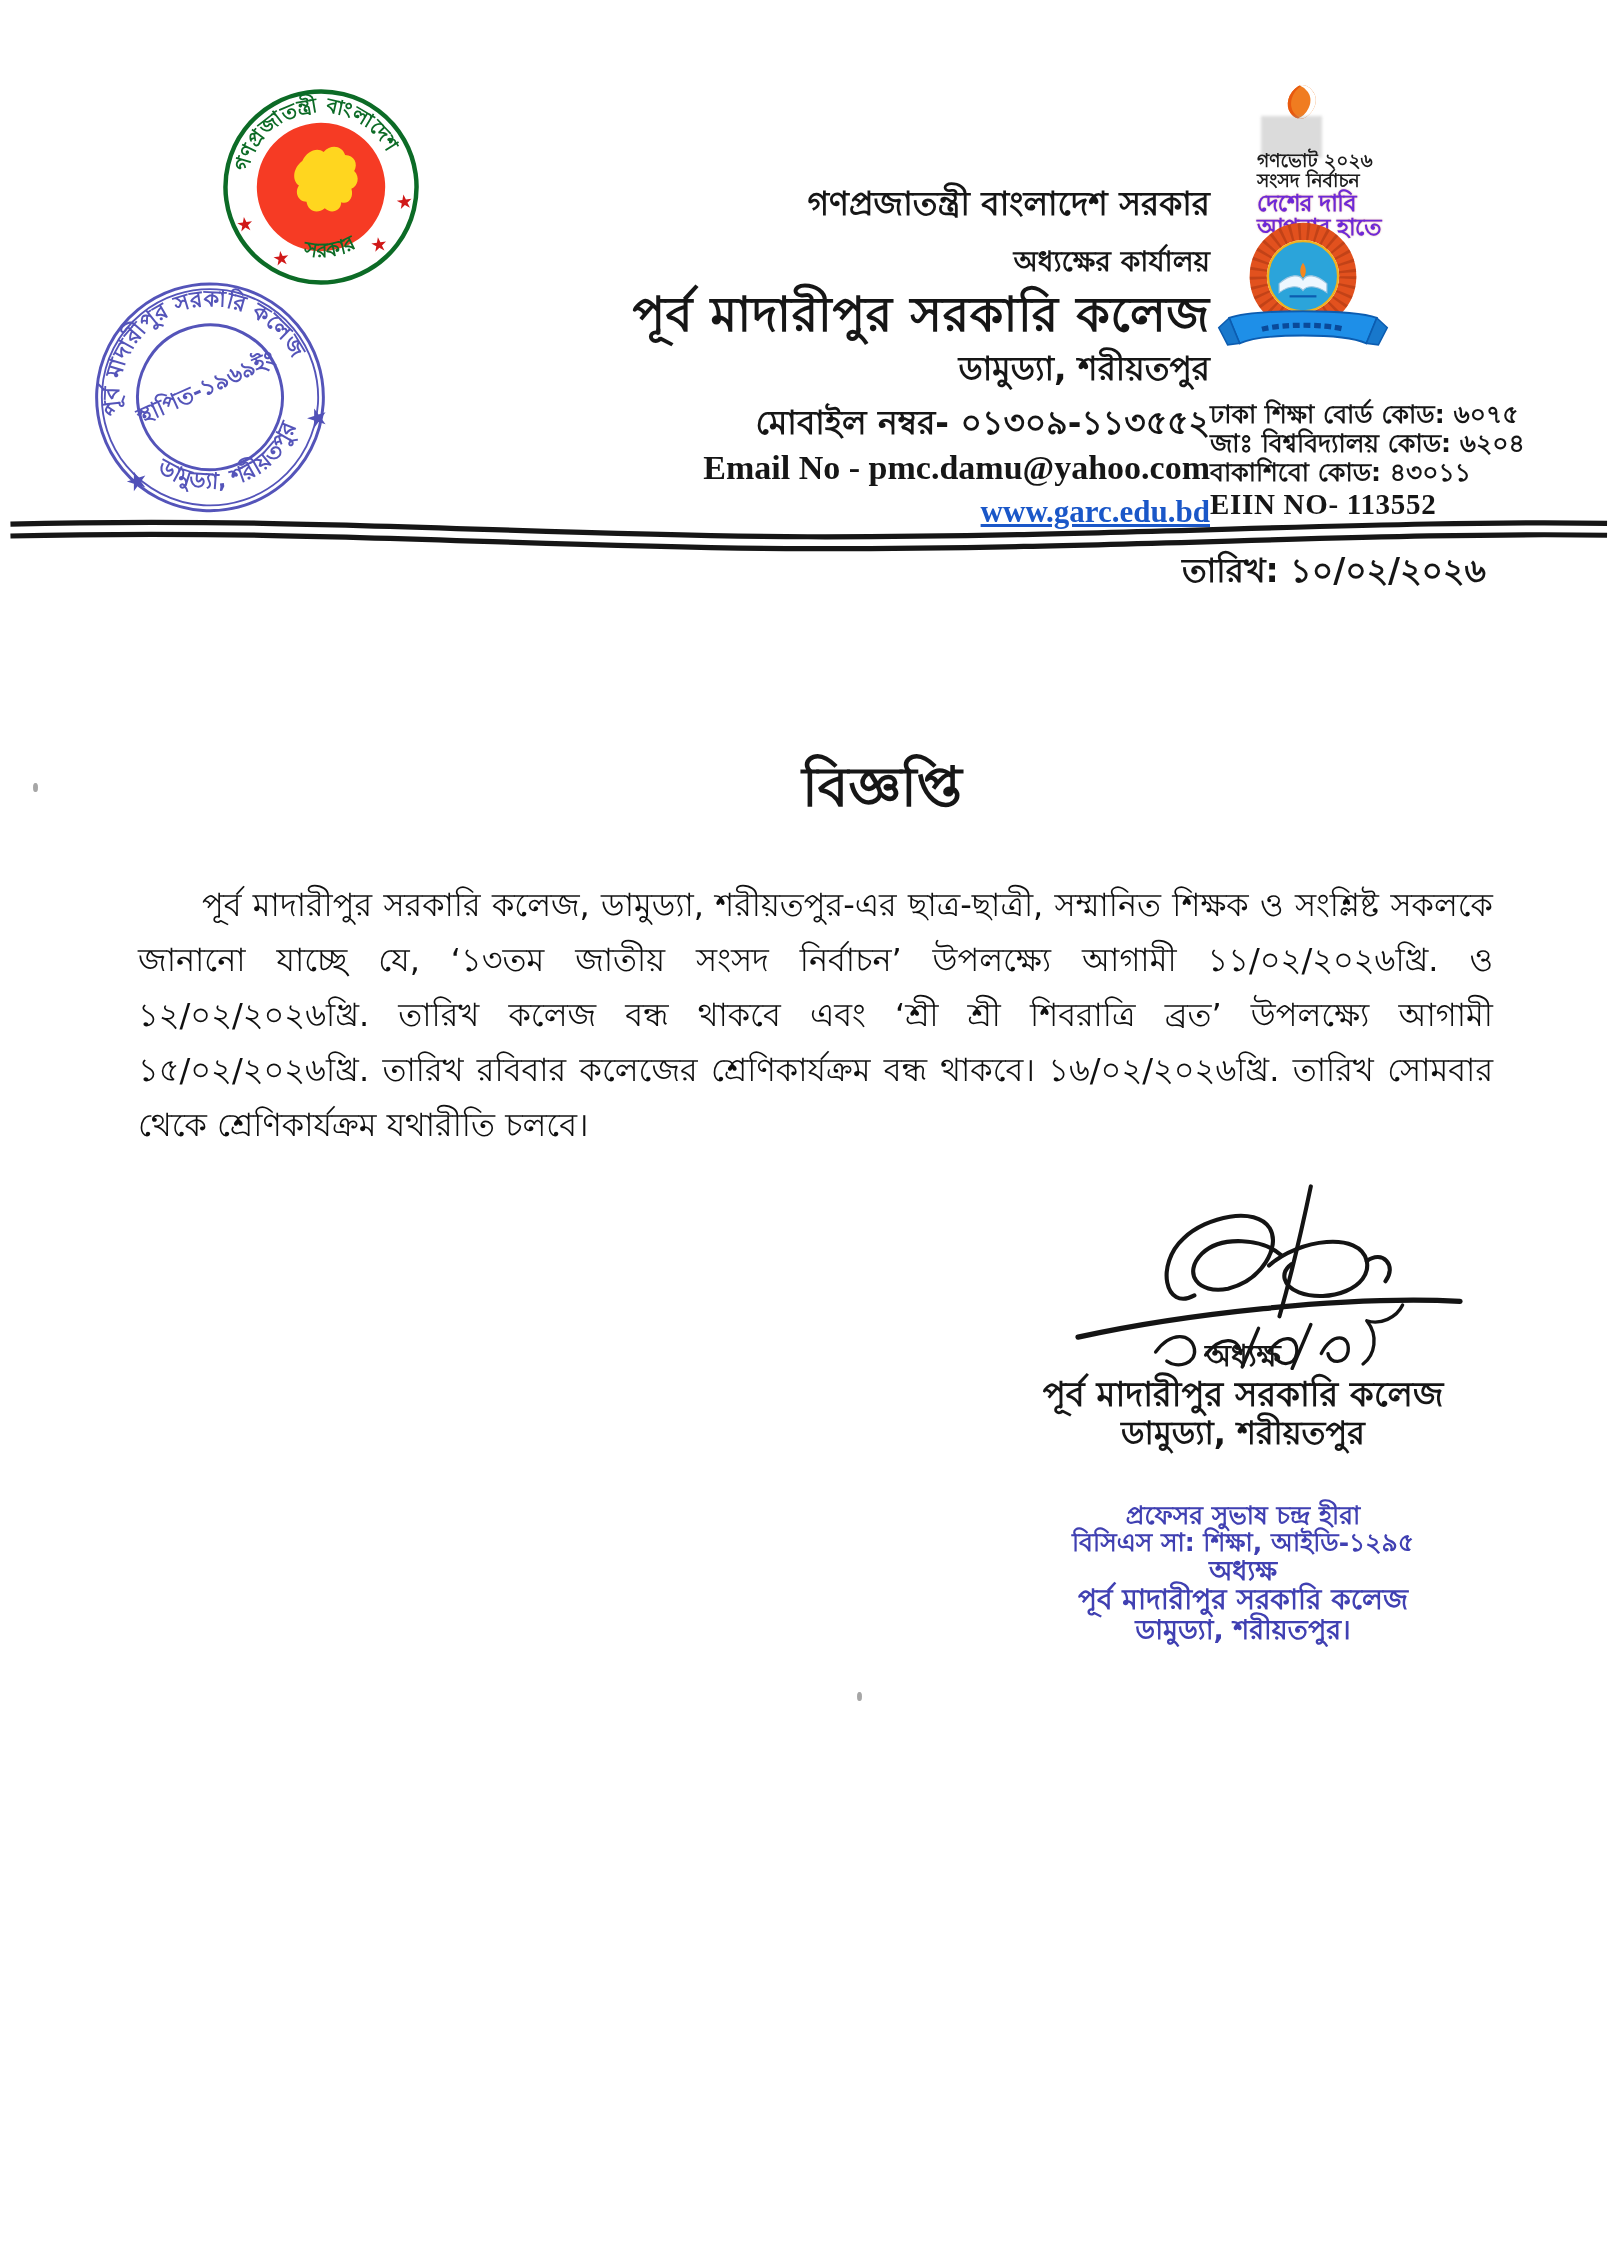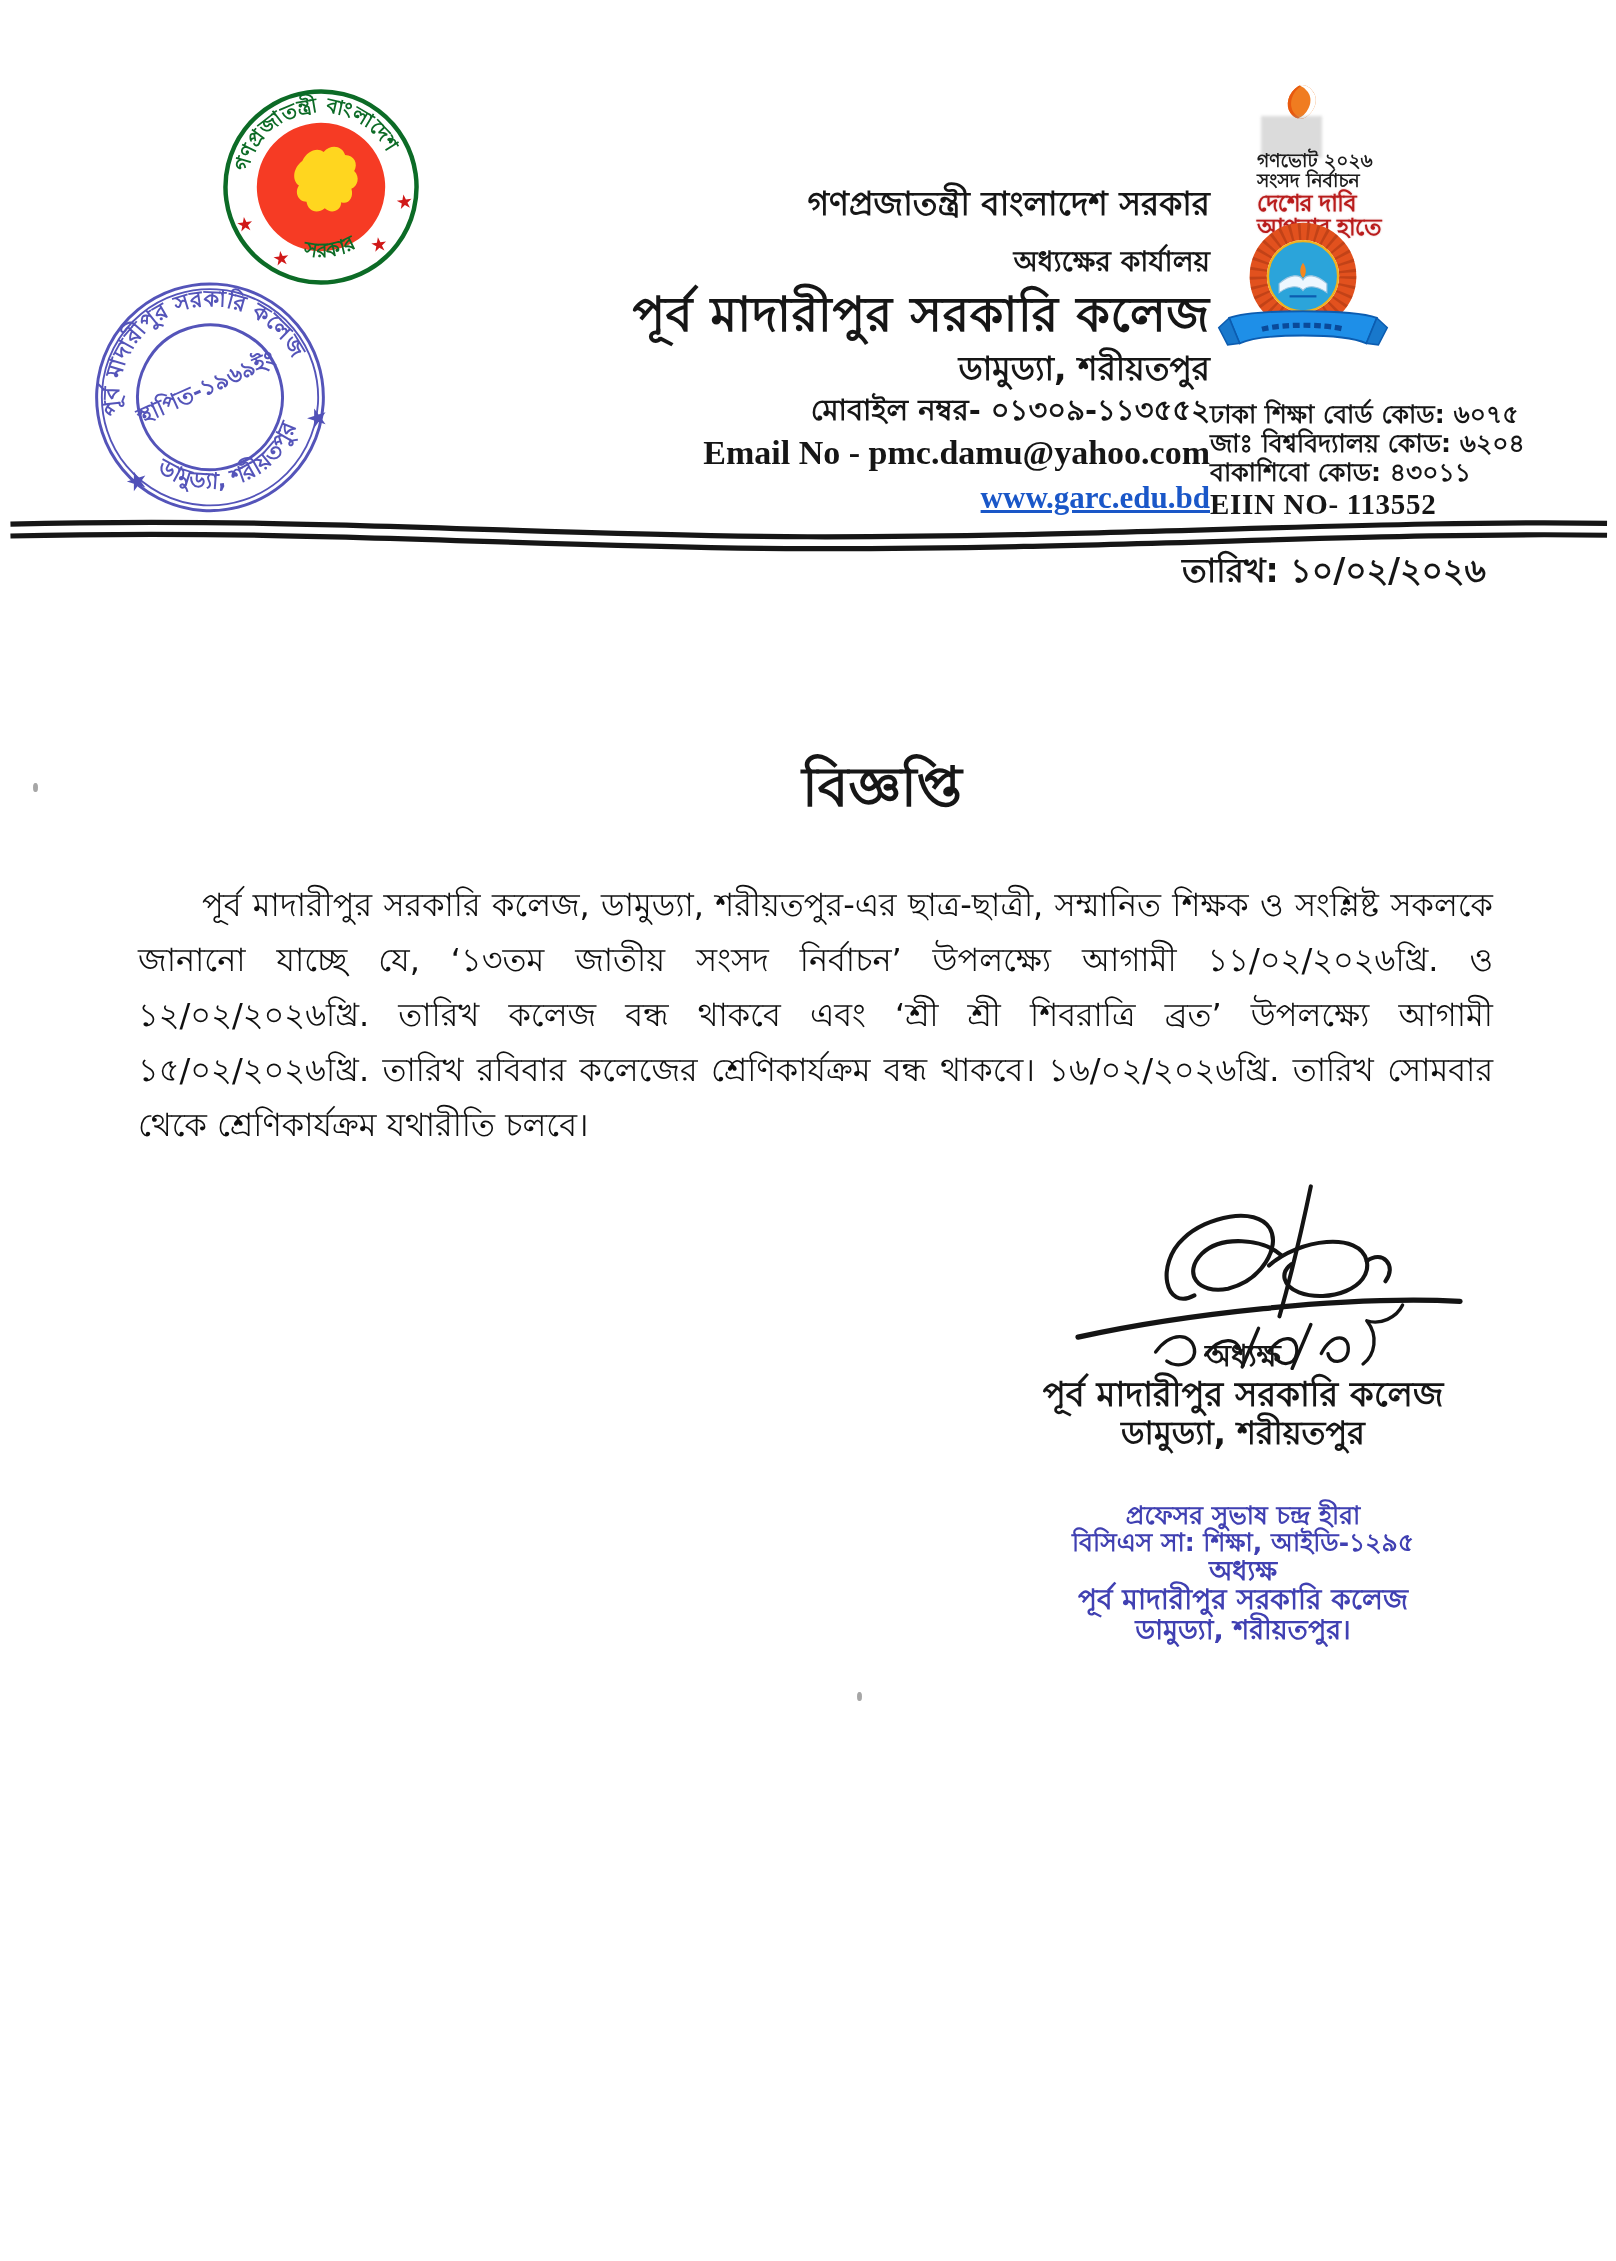--- a/index.html
+++ b/index.html
@@ -12,28 +12,28 @@
     color:#161616;
     overflow:hidden;
   }
   .abs{position:absolute;}
   
   .hdr{left:418px;top:185px;width:792px;text-align:right;line-height:1.15;}
   .hdr .l1{font-size:33px;font-weight:700;}
   .hdr .l2{font-size:28px;font-weight:600;margin-top:23px;}
   .hdr .l3{font-size:48px;font-weight:800;margin-top:9px;letter-spacing:0.7px;}
   .hdr .l4{font-size:33px;font-weight:700;margin-top:7.5px;}
-  .hdr .l5{font-size:29px;font-weight:600;margin-top:6px;}
+  .hdr .l5{font-size:33px;font-weight:600;margin-top:16px;}
   .hdr .l6{font-family:"Liberation Serif","DejaVu Serif",serif;font-size:34px;font-weight:700;margin-top:6px;}
   .hdr .l7{margin-top:7.5px;}
   .hdr .l7 a{font-family:"Liberation Serif","DejaVu Serif",serif;font-size:31px;font-weight:600;color:#1a57c8;text-decoration:underline;}
   
   .election{left:1257px;top:151px;width:172px;line-height:1;}
   .election .b{font-size:18.7px;font-weight:700;color:#1c1c1c;line-height:20px;}
-  .election .r{font-size:23px;font-weight:800;color:#b91c1c;line-height:24px;letter-spacing:-0.7px;text-shadow:0 0 1.5px rgba(180,32,32,.55);}
+  .election .r{font-size:23px;font-weight:800;color:#6d28d9;line-height:24px;letter-spacing:-0.7px;text-shadow:0 0 1.5px rgba(180,32,32,.55);}
   .orange-mark{left:1286px;top:87px;width:31px;height:30px;background:#f07c20;border-radius:70% 30% 65% 35%/60% 45% 55% 40%;transform:rotate(-35deg);box-shadow:inset -4.5px -3px 0 #fff,inset 3px 1.5px 0 #e8590f;}
   .faded-mark{left:1261px;top:116px;width:61px;height:42px;background:#9a9a9a;opacity:.35;filter:blur(1.5px);}
   .codes{left:1210px;top:400px;width:351px;line-height:29px;font-size:25px;font-weight:700;}
   .codes .eiin{font-family:"Liberation Serif","DejaVu Serif",serif;font-size:29px;font-weight:700;letter-spacing:0.7px;margin-top:3px;}
   
   .dateline{right:130px;top:545px;font-size:33px;font-weight:600;}
   .title{left:16px;top:745px;width:1616px;text-align:center;}
   .title span{position:relative;left:58px;font-size:55px;font-weight:800;}
   .body-par{
     left:138px;top:878px;width:1355px;

